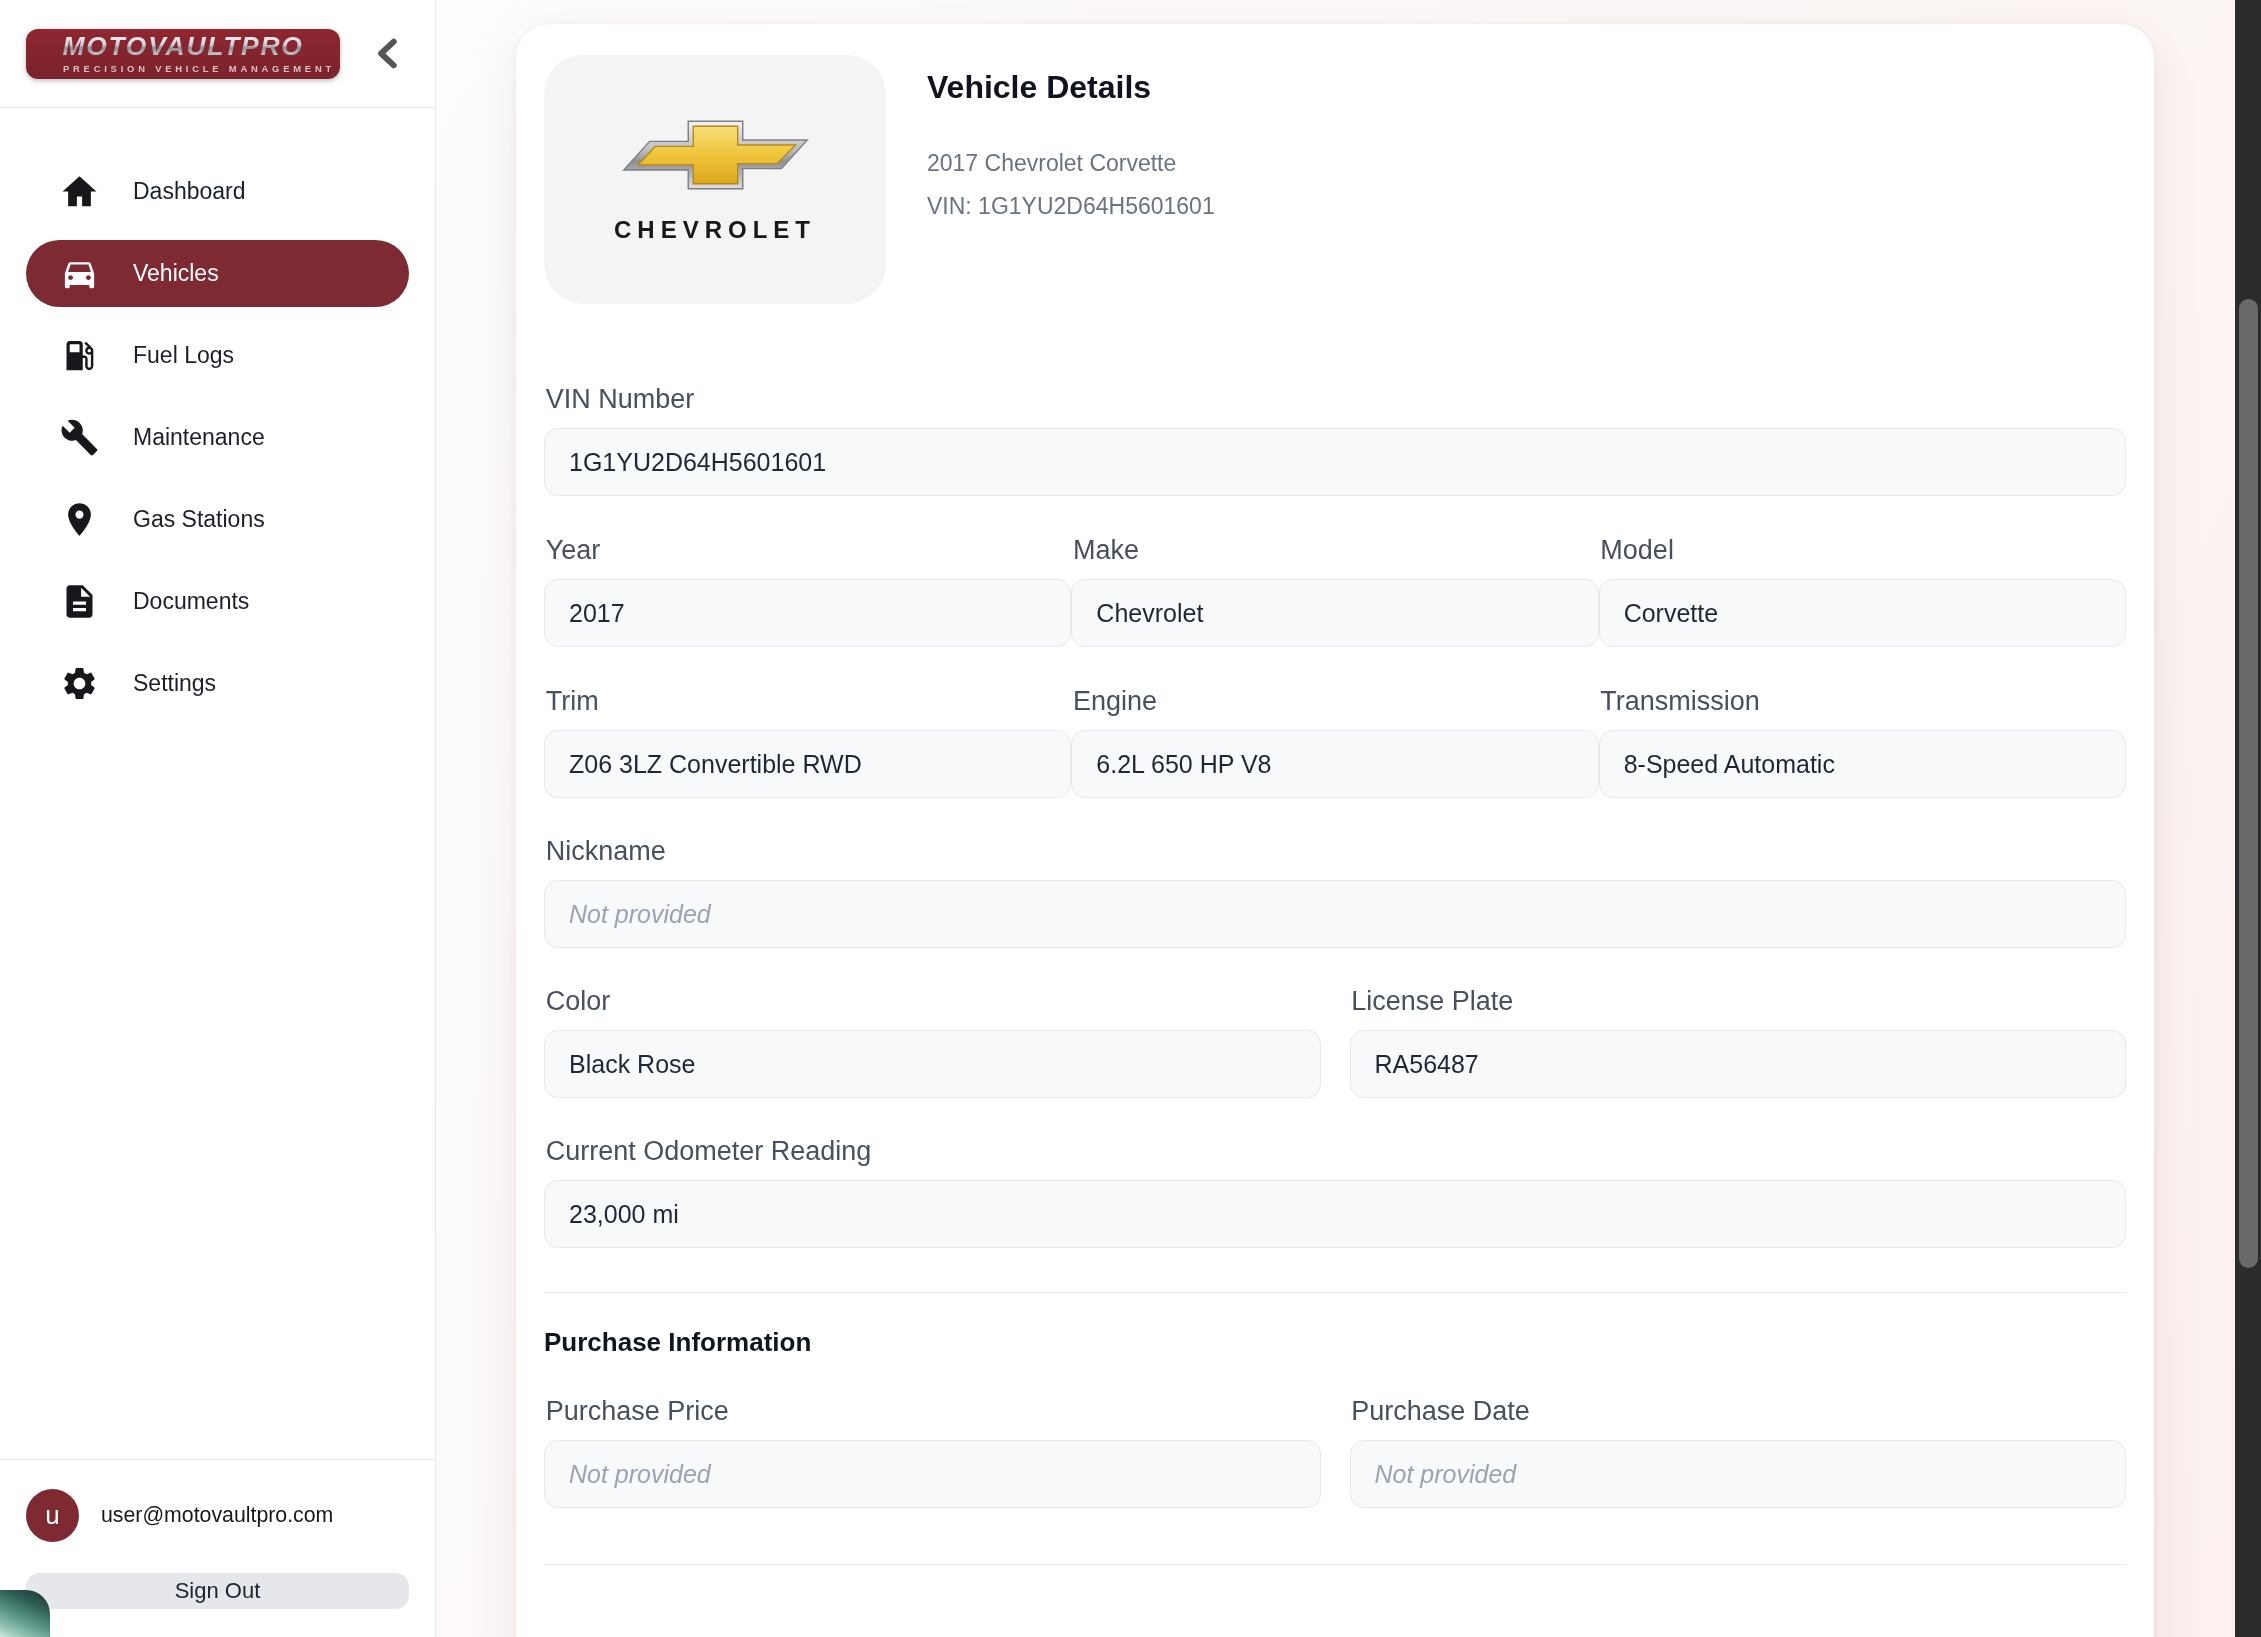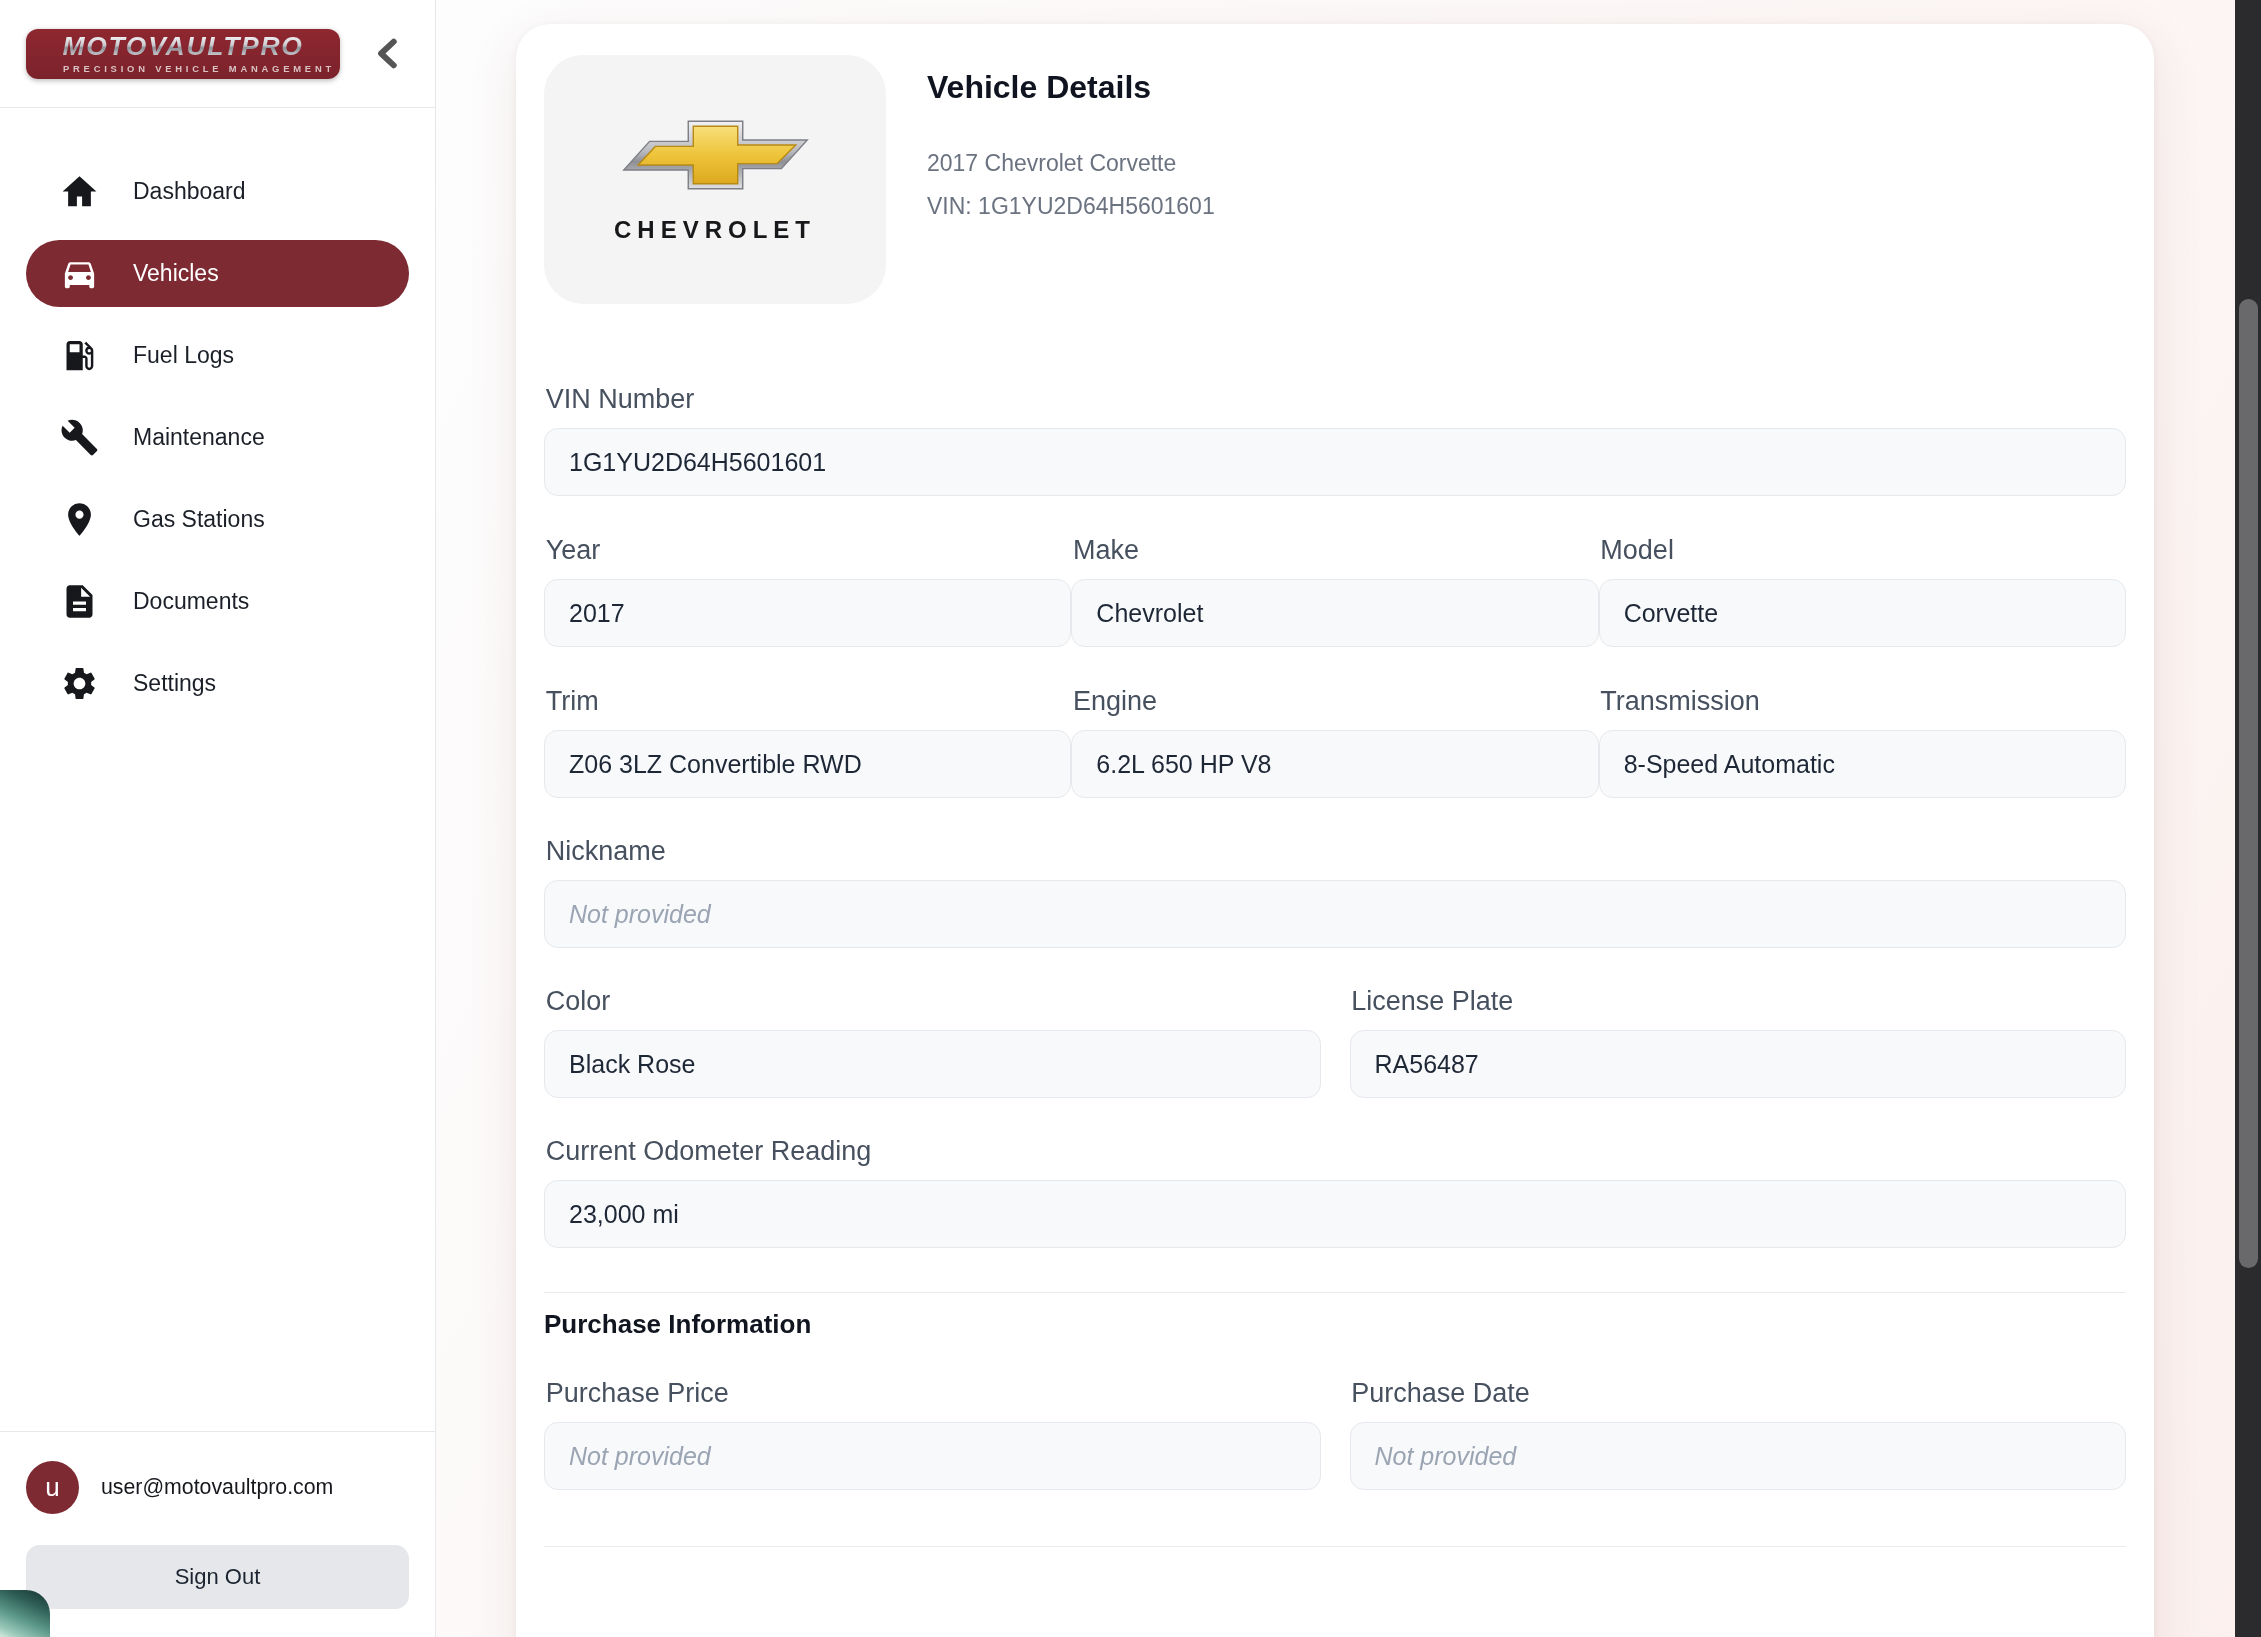--- a/index.html
+++ b/index.html
@@ -55,21 +55,21 @@
     padding:29px 26px 29px; flex:0 0 auto; background:#fff;
   }
   .user-row { display:flex; align-items:center; gap:22px; margin-bottom:31px; }
   .avatar {
     width:53px; height:53px; border-radius:50%; background:#7d2a33;
     color:#fff; font-size:26px; display:flex; align-items:center; justify-content:center;
     flex:0 0 auto;
   }
   .user-email { font-size:21.3px; color:#16181d; }
   .signout-btn {
-    width:100%; height:64px; background:#e5e7ea; border:none; border-radius:13.7px;
+    width:100%; height:36px; background:#e5e7ea; border:none; border-radius:13.7px;
     font-family:inherit; font-size:22px; font-weight:500; color:#1b2430; cursor:pointer;
   }
   .corner-decor {
     position:absolute; left:0; bottom:0; width:50px; height:48px; z-index:6;
     border-top-right-radius:24px;
     background:linear-gradient(205deg,#16302e 0%, #2e5e55 30%, #5d998a 60%, #9ccabb 85%, #d9ede2 100%);
   }
 
   
   .main {
@@ -99,21 +99,21 @@
   .field-label { display:block; font-size:27px; color:#46505e; margin:0 0 13px 1.7px; }
   .text-input {
     width:100%; height:68px; background:#f8f9fb; border:1.7px solid #e5e8ec; border-radius:13.7px;
     font-family:Liberation Sans, sans-serif; font-size:25px; color:#1e2736; padding:0 24px;
   }
   .text-input::placeholder { color:#9aa4b2; font-style:italic; }
   .row3 { display:grid; grid-template-columns:1fr 1fr 1fr; margin-top:39px; }
   .row2 { display:grid; grid-template-columns:1fr 1fr; column-gap:29px; margin-top:38px; }
   .row-full { margin-top:38px; }
   .divider { border:none; border-top:1.7px solid #e8eaed; margin:44px 0 0; }
-  .section-heading { font-size:26px; font-weight:bold; color:#10151f; margin-top:16px; }
+  .section-heading { font-size:26px; font-weight:bold; color:#10151f; margin-top:34px; }
   .divider2 { border:none; border-top:1.7px solid #e8eaed; margin:56px 0 0; }
 
   
   .scroll-track { position:absolute; right:0; top:0; width:26px; height:1638px; background:#2b2b2d; z-index:20; }
   .scroll-thumb { position:absolute; right:2.6px; top:299px; width:19px; height:969px; background:#69696b; border-radius:9.4px; }
 </style>
 </head>
 <body>
 
 <aside class="sidebar">

